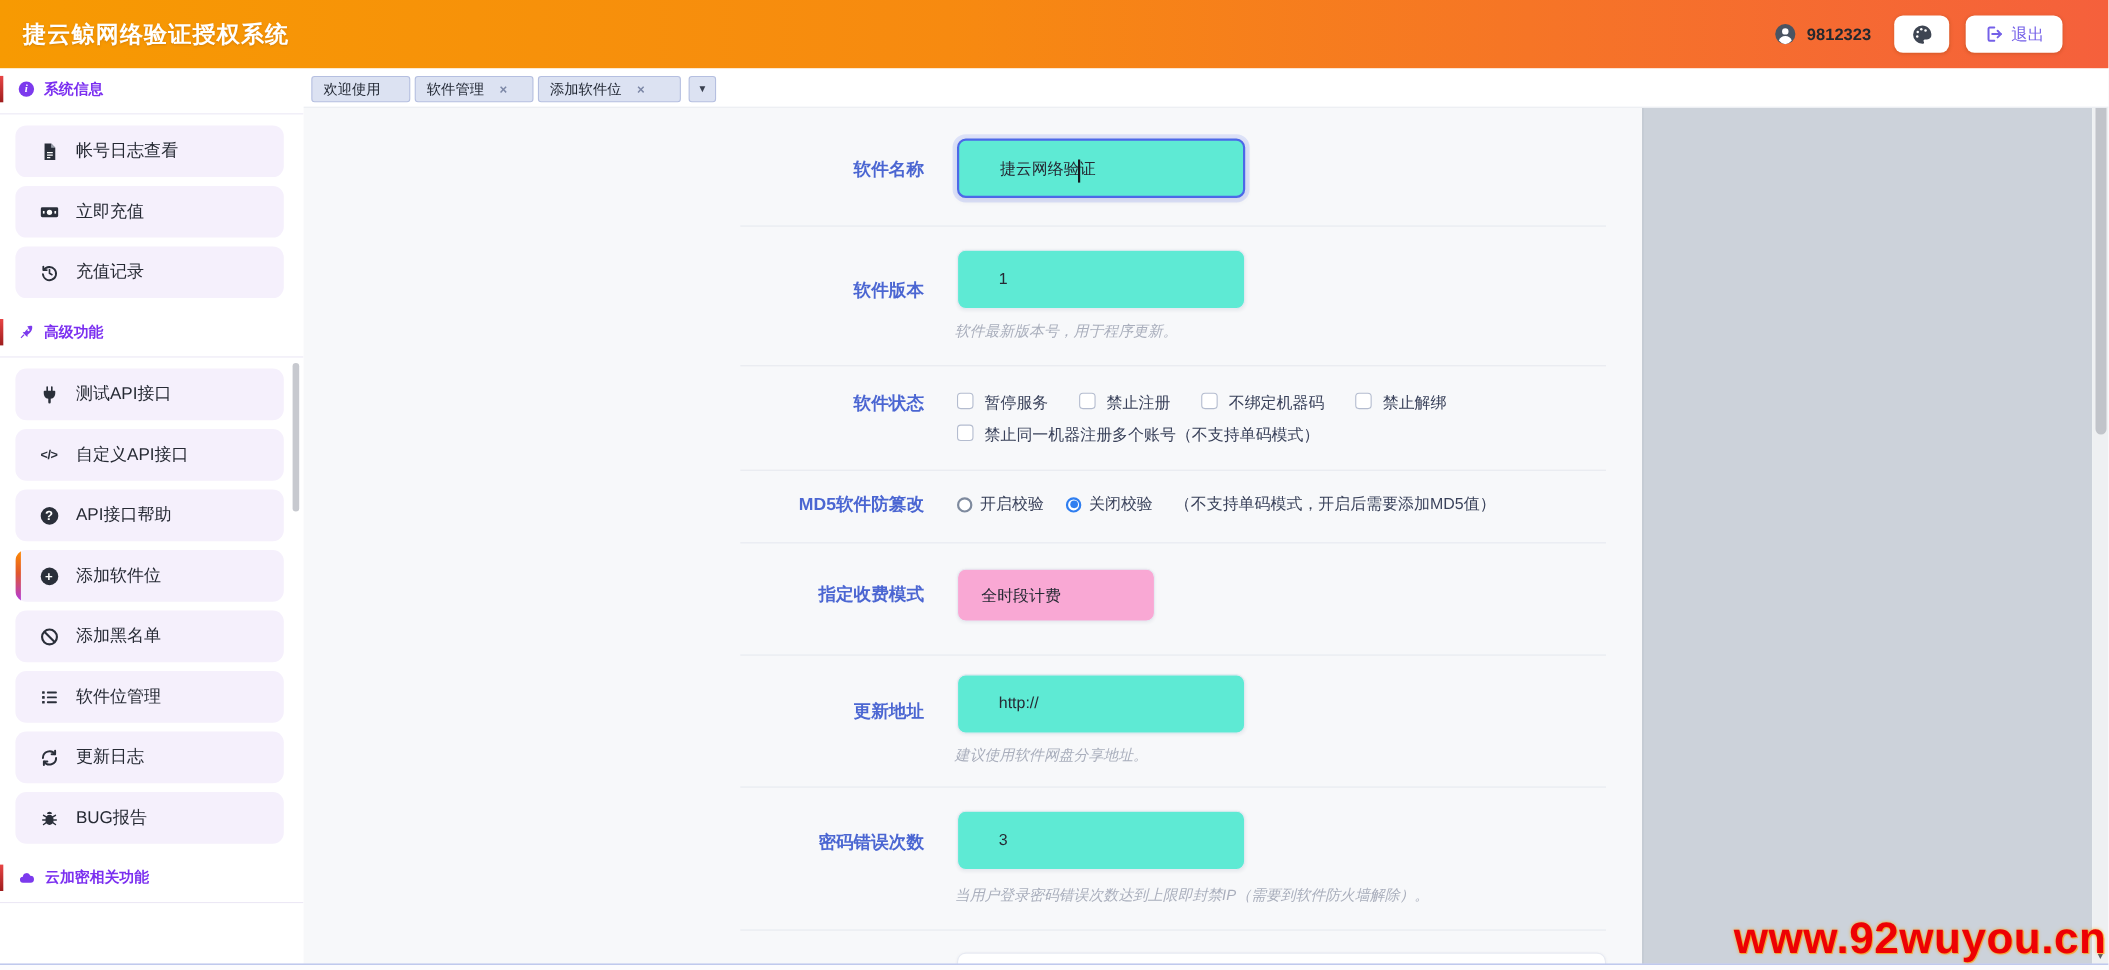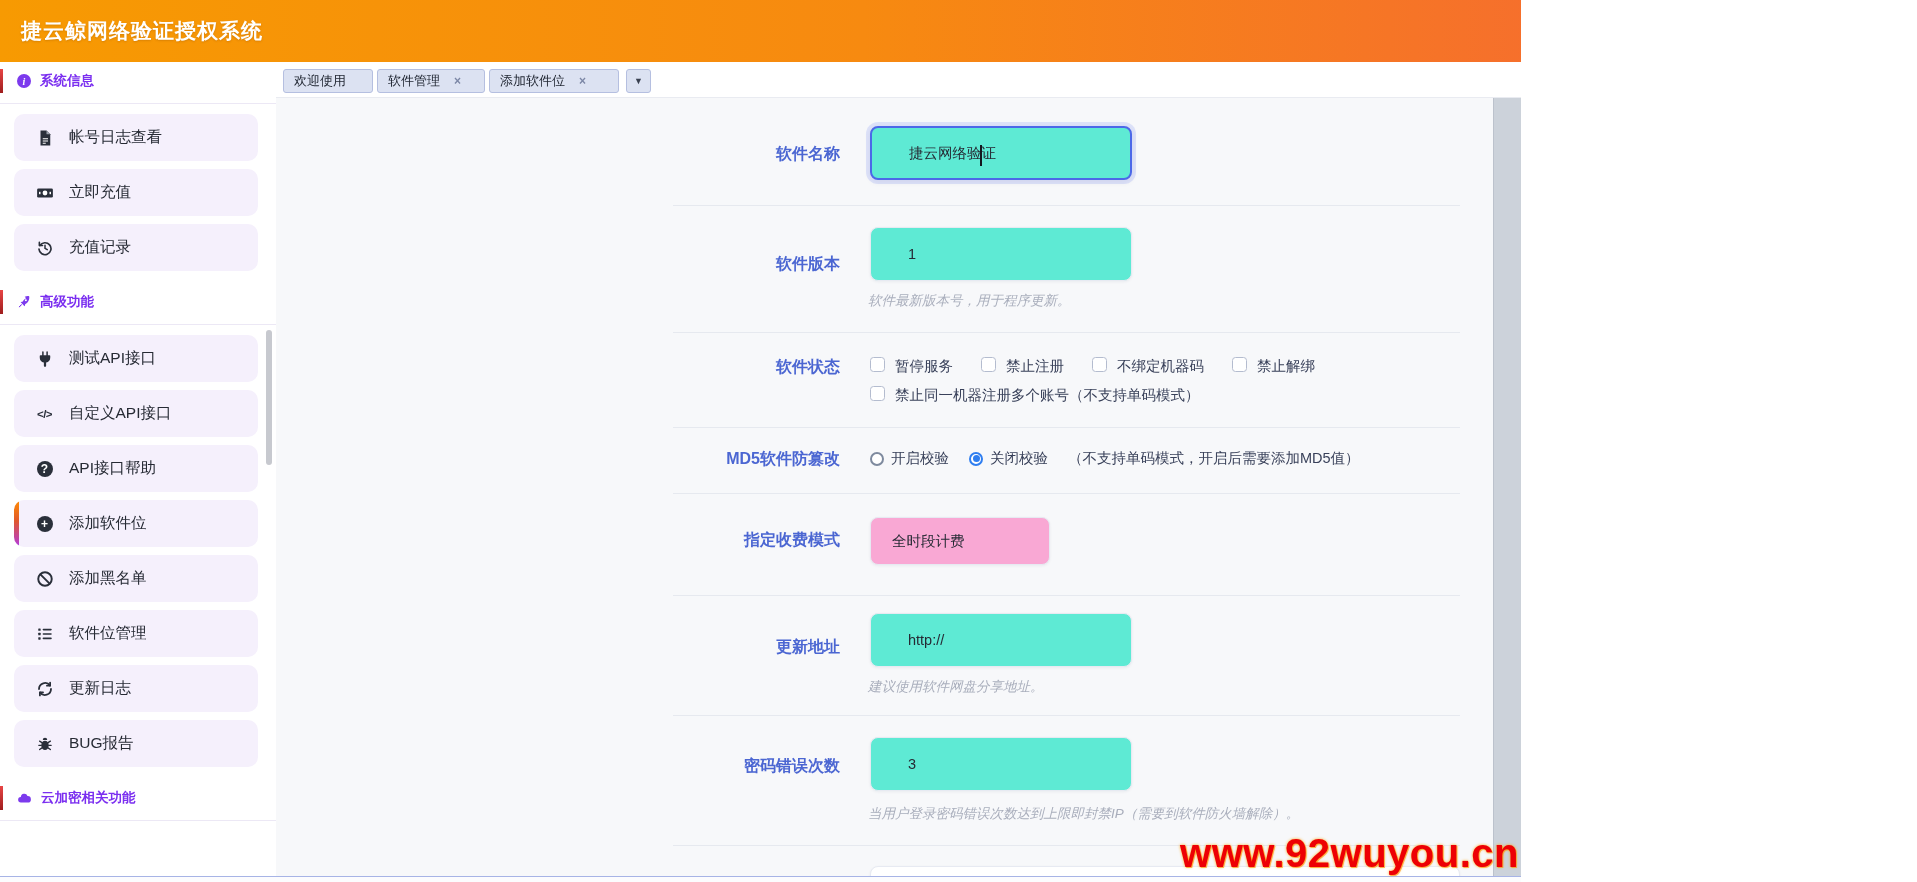--- a/index.html
+++ b/index.html
@@ -1,18 +1,18 @@
 <!DOCTYPE html>
 <html><head>
 <meta charset="utf-8">
 <style>
   * { margin:0; padding:0; box-sizing:border-box; }
   html,body { width:1917px; height:882px; overflow:hidden; }
   body { font-family:"Liberation Sans","DejaVu Sans",sans-serif; }
-  #app { position:relative; width:1521px; height:882px; background:#fff; overflow:hidden; }
+  #app { position:relative; width:1917px; height:882px; background:#fff; overflow:hidden; }
 
   
   .hdr { position:absolute; left:0; top:0; width:1917px; height:62px;
          background:linear-gradient(90deg,#f79a02 0%,#f78a10 45%,#f5603c 100%);
          display:flex; align-items:center; z-index:5; }
   .hdr-title { color:#fff; font-size:21px; font-weight:bold; margin-left:21px; letter-spacing:1px;
                text-shadow:0 1px 2px rgba(120,60,0,.25); }
   .hdr-right { position:absolute; right:42px; top:0; height:62px; display:flex; align-items:center; gap:15px;text-align:center; }
   .uid-wrap { display:flex; align-items:center; gap:9px; margin-right:6px; }
   .uid { font-size:15px; font-weight:bold; color:#25282e; }

